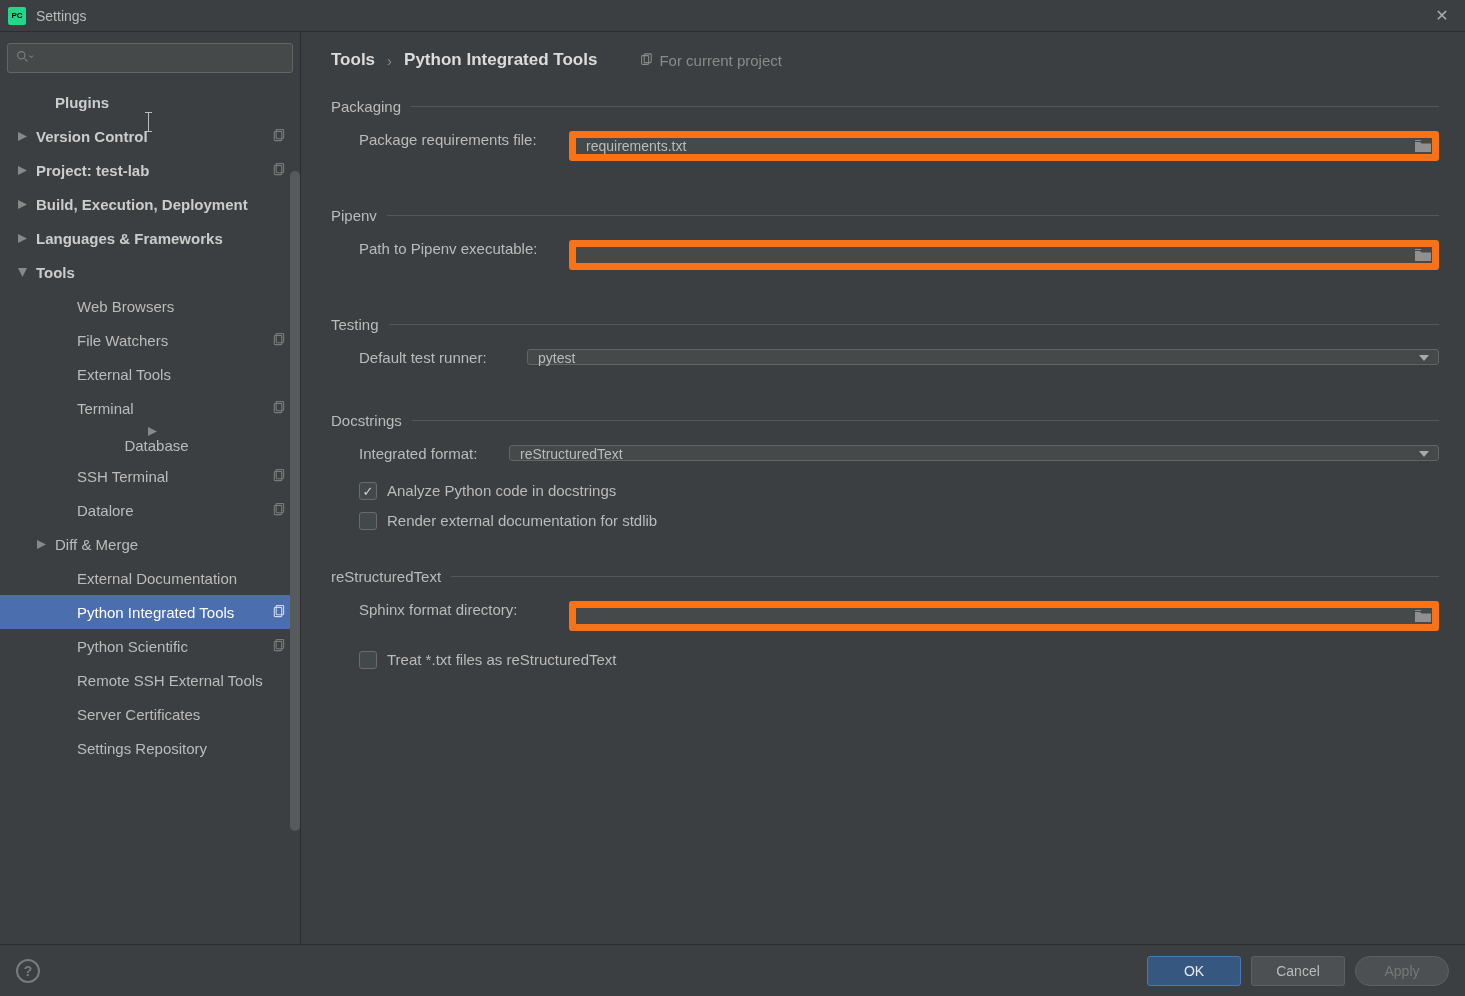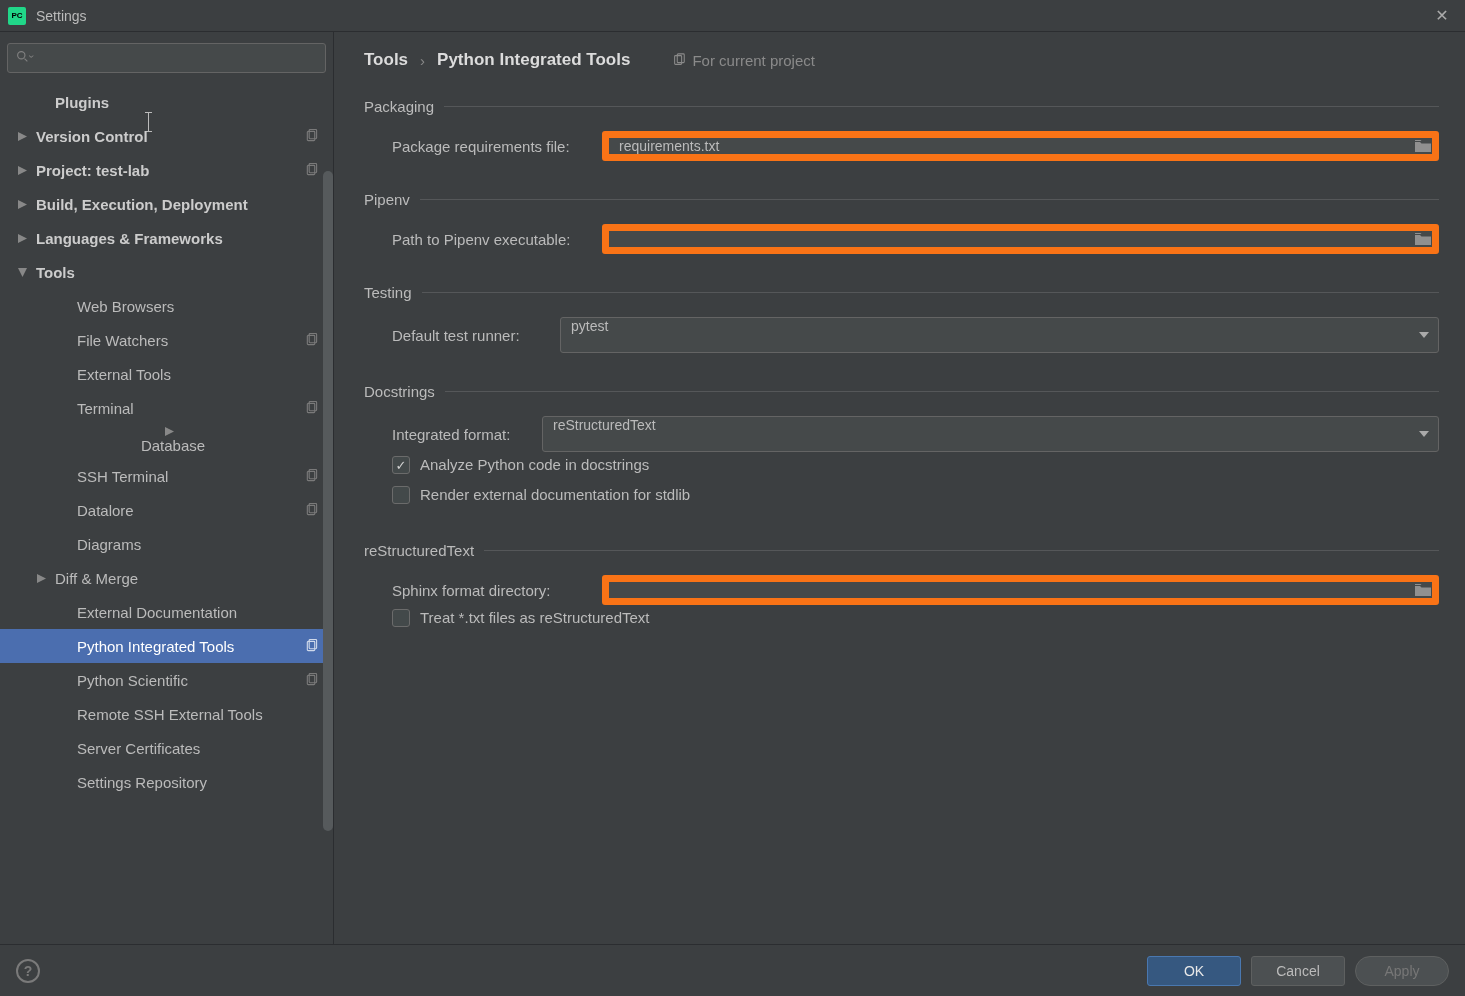--- a/index.html
+++ b/index.html
@@ -34,21 +34,21 @@
     color: #000;
   }
   .titlebar .title { flex: 0 0 auto; font-size: 14px; color: #bbb; }
   .titlebar .spacer { flex: 1; }
   .titlebar .close-btn { width: 30px; text-align: center; cursor: pointer; color: #aaa; font-size: 16px; }
   .main {
     display: flex;
     height: calc(100% - 32px - 52px);
   }
   .sidebar {
-    width: 334px;
+    width: 301px;
     background: #3c3f41;
     border-right: 1px solid #2b2d30;
     display: flex;
     flex-direction: column;
     position: relative;
   }
   .search-wrap { padding: 11px 7px 8px 7px; }
   .search-input {
     width: 100%;
     height: 30px;
@@ -146,22 +146,21 @@
     padding: 16px 0 0 28px;
   }
   fieldset.group > legend {
     font-size: 15px;
     color: #bbb;
     padding-right: 10px;
     margin-left: -28px;
   }
   .form-row {
     display: flex;
-    align-items: center;
-    margin-bottom: 4px;
+    margin-bottom: 20px;
   }
   .form-row > label {
     flex: 0 0 210px;
     font-size: 15px;
     color: #bbb;
   }
   .form-row.narrow > label { flex: 0 0 168px; }
   .form-row.docstr > label { flex: 0 0 150px; }
   .input-wrap {
     flex: 1;
@@ -181,21 +180,21 @@
   .folder-btn {
     position: absolute;
     right: 8px; top: 50%; transform: translateY(-50%);
     width: 16px; height: 14px;
     color: #909090;
     cursor: pointer;
   }
   .folder-btn svg { width: 16px; height: 14px; display: block; }
   .select-input {
     width: 100%;
-    height: 36px;
+    height: 16px;
     background: #45494a;
     border: 1px solid #646464;
     border-radius: 3px;
     color: #bbb;
     padding: 0 30px 0 10px;
     font-size: 14px;
     outline: none;
     appearance: none;
     cursor: pointer;
     position: relative;
@@ -415,24 +414,20 @@
           <div class="tree-item level2">
             <span class="arrow none"></span>
             <span class="label">Datalore</span>
             <span class="copy-badge">
               <svg viewBox="0 0 14 14" fill="none" stroke="currentColor" stroke-width="1.2">
                 <rect x="2.5" y="2.5" width="8" height="10" rx="1"></rect>
                 <rect x="4.5" y="0.5" width="8" height="10" rx="1"></rect>
               </svg>
             </span>
           </div>
-          <div class="tree-item level2">
-            <span class="arrow none"></span>
-            <span class="label">Diagrams</span>
-          </div>
           <div class="tree-item level2" style="padding-left: 35px;">
             <span class="arrow right">
               <svg viewBox="0 0 8 8">
                 <path d="M0 0 L8 4 L0 8 Z"></path>
               </svg>
             </span>
             <span class="label">Diff &amp; Merge</span>
           </div>
           <div class="tree-item level2">
             <span class="arrow none"></span>

